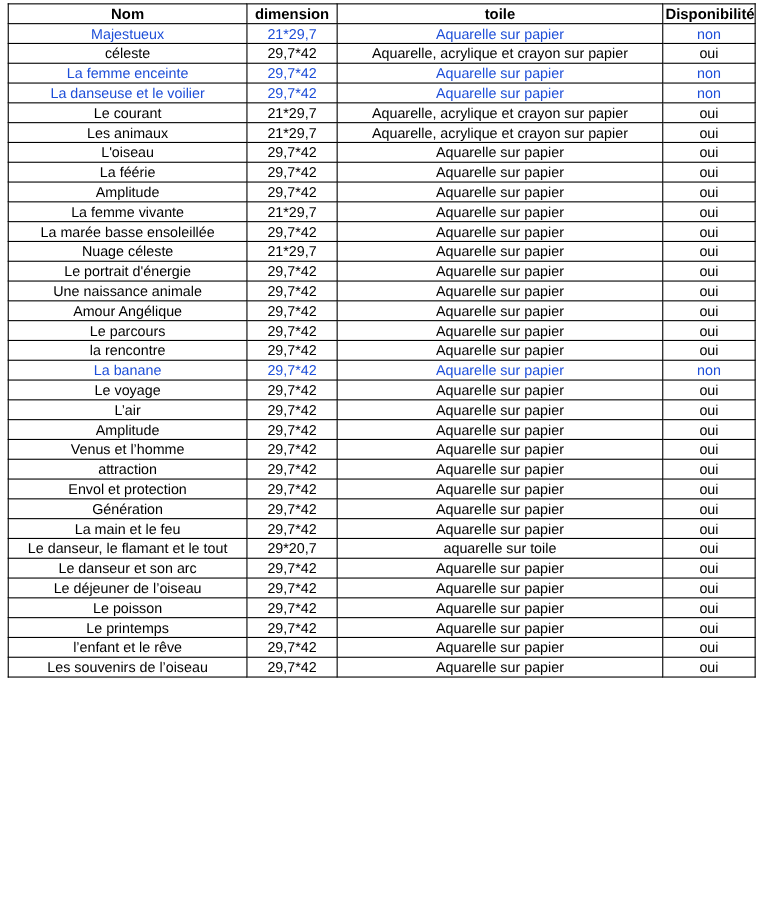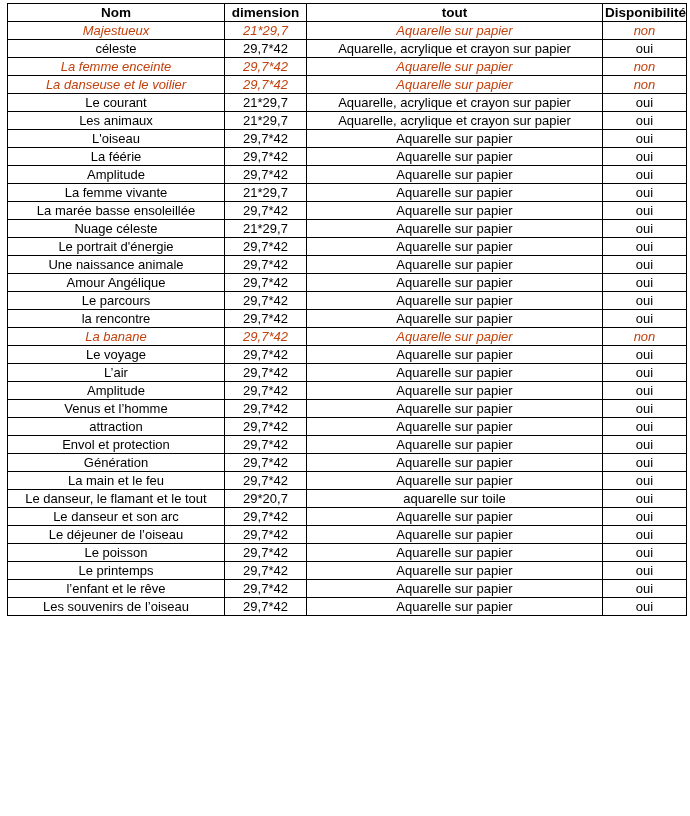--- a/index.html
+++ b/index.html
@@ -33,39 +33,38 @@
     font-size: 13px;
     line-height: 17px;
     white-space: nowrap;
     overflow: hidden;
   }
   table.artworks th {
     font-weight: bold;
     font-size: 13.5px;
   }
   tr.row-unavailable td {
-    color: #c2410c;
-    font-style: italic;
+    color: #1d4ed8;
   }
 </style>
 </head>
 <body>
 
 <table class="artworks">
   <colgroup>
     <col style="width:217px">
     <col style="width:82px">
     <col style="width:296px">
     <col style="width:84px">
   </colgroup>
   <thead>
     <tr>
       <th>Nom</th>
       <th>dimension</th>
-      <th>tout</th>
+      <th>toile</th>
       <th>Disponibilité</th>
     </tr>
   </thead>
   <tbody id="table-body">
   <tr class="row-unavailable">
     <td>Majestueux</td>
     <td>21*29,7</td>
     <td>Aquarelle sur papier</td>
     <td>non</td>
   </tr>

